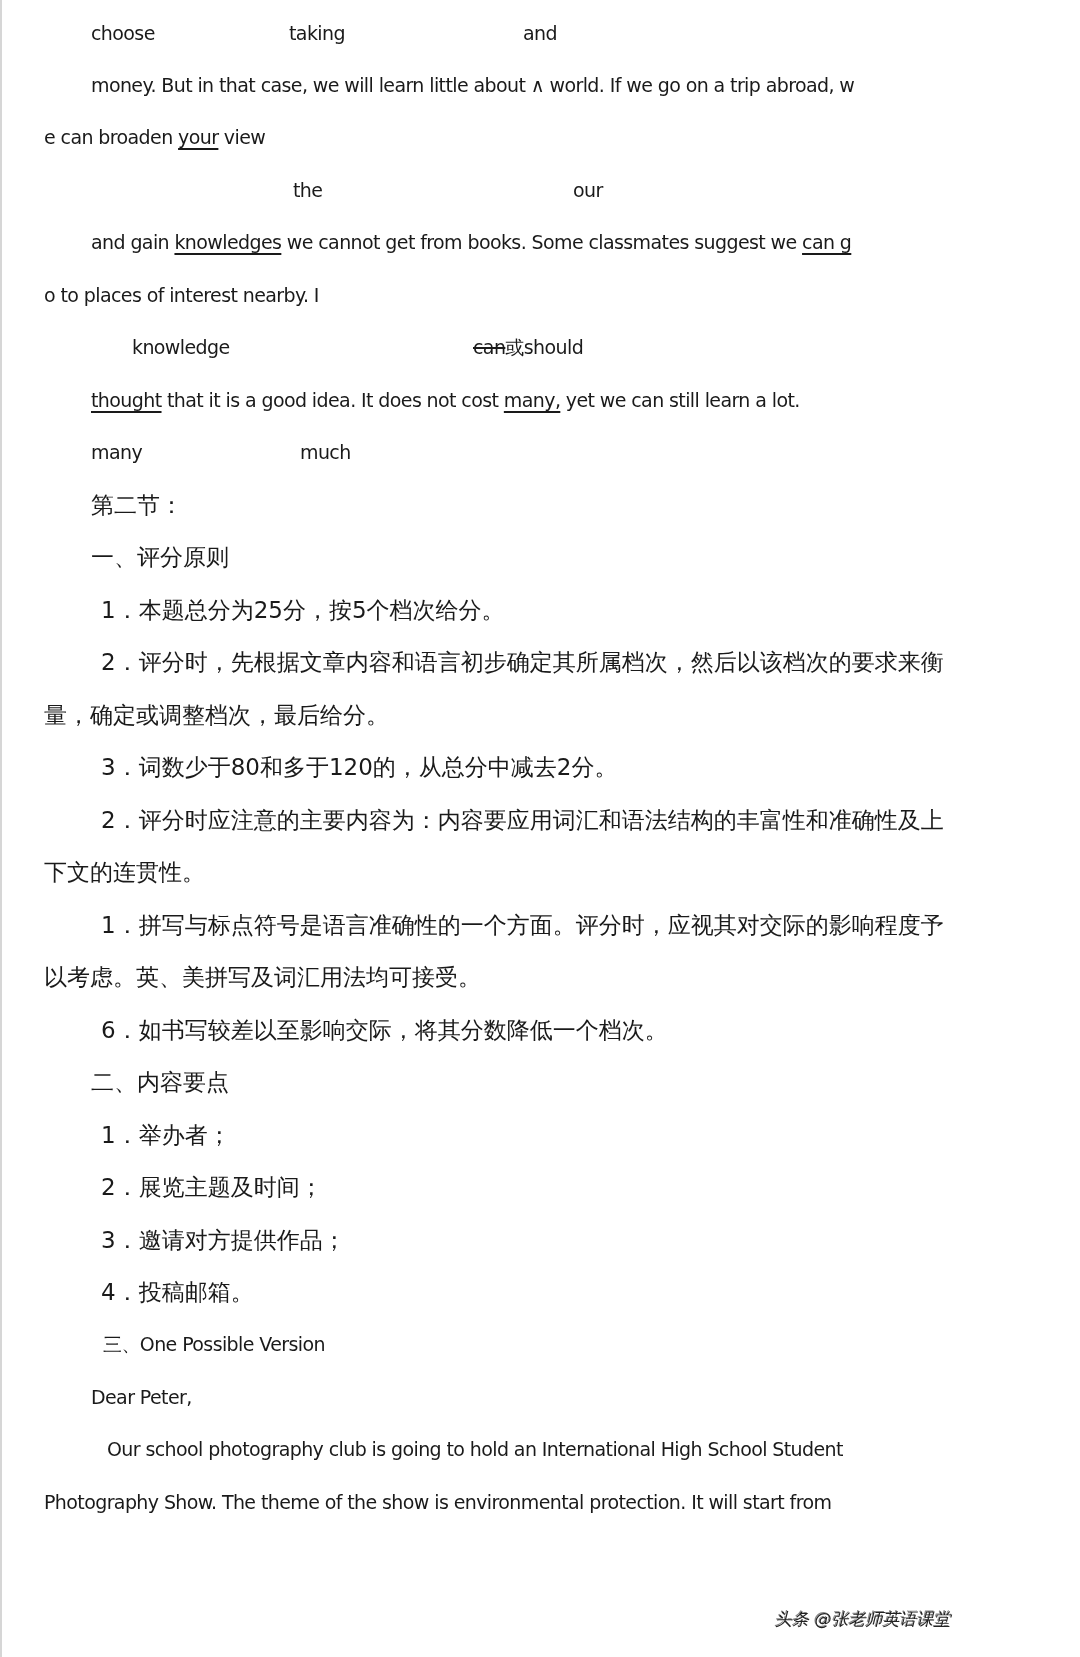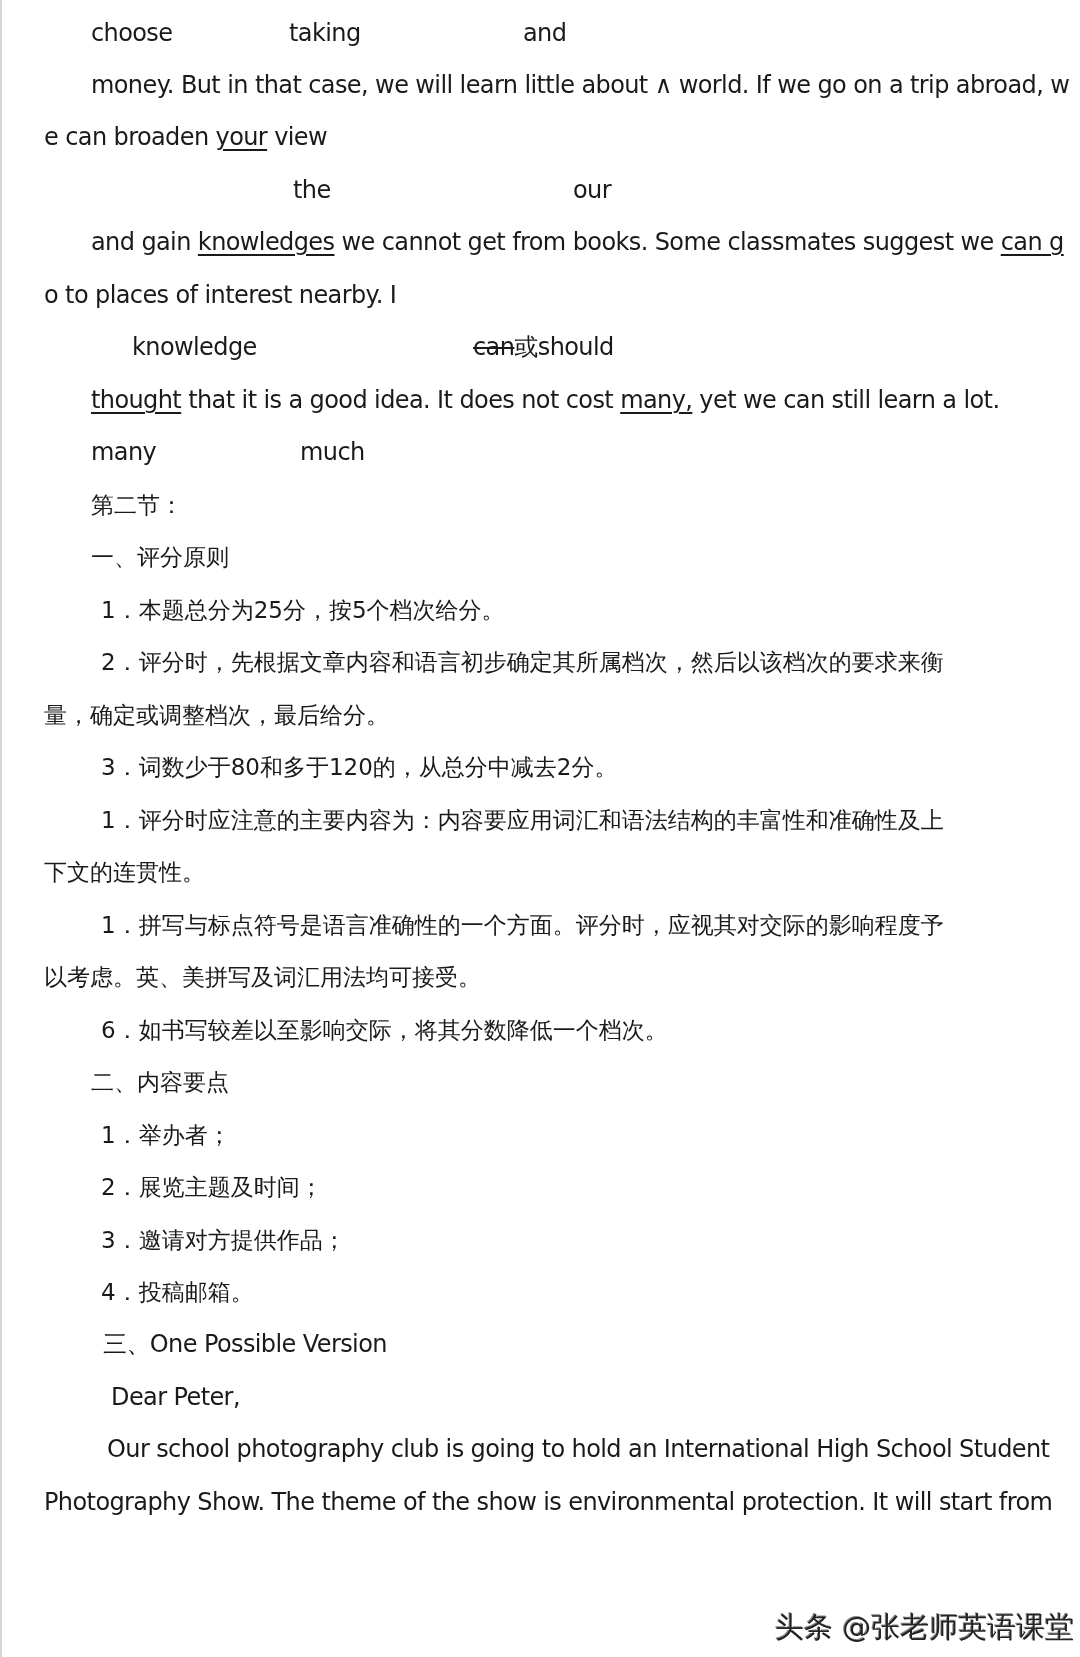--- a/index.html
+++ b/index.html
@@ -5,30 +5,31 @@
     html, body { margin: 0; padding: 0; background: #ffffff; }
     body {
       width: 1080px; height: 1657px; position: relative; overflow: hidden;
       font-family: "DejaVu Sans", "Liberation Sans", sans-serif;
       color: #1a1a1a;
     }
     .page-edge {
       position: absolute; left: 0; top: 0; bottom: 0; width: 2px; background: #d6d6d6;
     }
     .line {
-      position: absolute; white-space: nowrap; font-size: 24px; line-height: 30px;
+      position: absolute; white-space: nowrap; font-size: 19px; line-height: 30px;
       letter-spacing: -0.6px; transform-origin: left top;
     }
     .u { text-decoration: underline; text-underline-offset: 4px; text-decoration-thickness: 1.5px; }
     .s { text-decoration: line-through; text-decoration-thickness: 2px; }
     .zh { letter-spacing: 0px; font-size: 23px; }
     .watermark {
-      position: absolute; left: 775px; top: 1608px; font-size: 29px; color: #222;
+      position: absolute; left: 775px; top: 1608px; font-size: 17px; color: #222;
       text-shadow: 1px 1px 0 #ffffff, -1px -1px 0 #888;
       letter-spacing: 0;
+      font-style: italic;
     }
   </style>
 </head>
 <body>
 
 <div class="page-edge"></div>
 
 <div class="line" style="left:91px;top:18px;">choose</div>
 <div class="line" style="left:289px;top:18px;">taking</div>
 <div class="line" style="left:523px;top:18px;">and</div>
@@ -52,30 +53,30 @@
 <div class="line" style="left:91px;top:437px;">many</div>
 <div class="line" style="left:300px;top:437px;">much</div>
 
 <div class="line zh" style="left:91px;top:490px;text-align:right;">第二节：</div>
 <div class="line zh" style="left:91px;top:542px;">一、评分原则</div>
 
 <div class="line zh" style="left:101px;top:595px;">1．本题总分为25分，按5个档次给分。</div>
 <div class="line zh" style="left:101px;top:647px;">2．评分时，先根据文章内容和语言初步确定其所属档次，然后以该档次的要求来衡</div>
 <div class="line zh" style="left:44px;top:700px;">量，确定或调整档次，最后给分。</div>
 <div class="line zh" style="left:101px;top:752px;">3．词数少于80和多于120的，从总分中减去2分。</div>
-<div class="line zh" style="left:101px;top:805px;">1．评分时应注意的主要内容为：内容要应用词汇和语法结构的丰富性和准确性及上</div>
+<div class="line zh" style="left:101px;top:805px;">2．评分时应注意的主要内容为：内容要应用词汇和语法结构的丰富性和准确性及上</div>
 <div class="line zh" style="left:44px;top:857px;">下文的连贯性。</div>
 <div class="line zh" style="left:101px;top:910px;">1．拼写与标点符号是语言准确性的一个方面。评分时，应视其对交际的影响程度予</div>
 <div class="line zh" style="left:44px;top:962px;">以考虑。英、美拼写及词汇用法均可接受。</div>
 <div class="line zh" style="left:101px;top:1015px;">6．如书写较差以至影响交际，将其分数降低一个档次。</div>
 
 <div class="line zh" style="left:91px;top:1067px;">二、内容要点</div>
 <div class="line zh" style="left:101px;top:1120px;">1．举办者；</div>
 <div class="line zh" style="left:101px;top:1172px;">2．展览主题及时间；</div>
 <div class="line zh" style="left:101px;top:1225px;">3．邀请对方提供作品；</div>
 <div class="line zh" style="left:101px;top:1277px;">4．投稿邮箱。</div>
 
 <div class="line" style="left:103px;top:1329px;text-align:center;">三、One Possible Version</div>
-<div class="line" style="left:91px;top:1382px;margin-left:20px;">Dear Peter,</div>
+<div class="line" style="left:91px;top:1382px;">Dear Peter,</div>
 <div class="line" style="left:107px;top:1434px;">Our school photography club is going to hold an International High School Student</div>
 <div class="line" style="left:44px;top:1487px;">Photography Show.  The theme of the show is environmental protection. It will start from</div>
 
 <div class="watermark">头条 @张老师英语课堂</div>
 
 </body></html>

